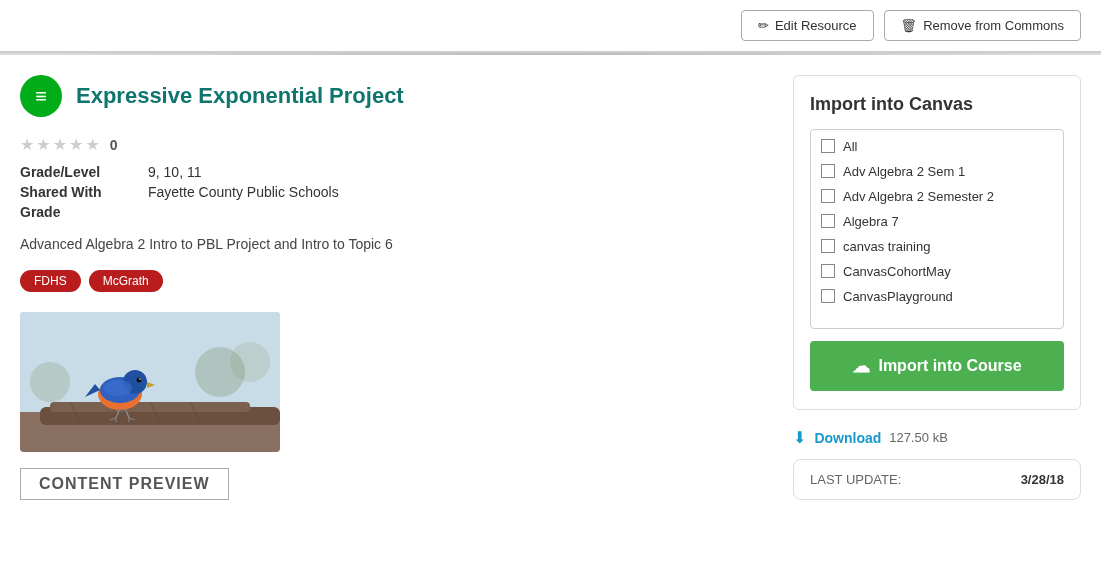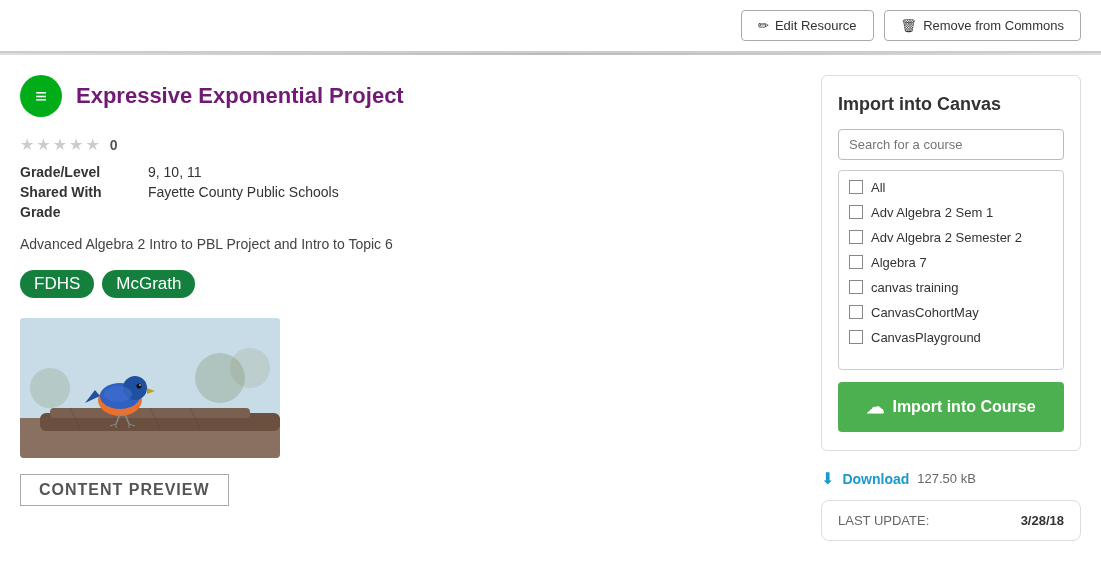--- a/index.html
+++ b/index.html
@@ -54,21 +54,21 @@
       align-items: center;
       justify-content: center;
       color: white;
       font-size: 20px;
       font-weight: bold;
       flex-shrink: 0;
     }
     .resource-title {
       font-size: 22px;
       font-weight: 600;
-      color: #701a75;
+      color: #0f766e;
     }
 
     
     .rating-row {
       display: flex;
       align-items: center;
       gap: 8px;
       margin-bottom: 10px;
     }
     .stars { color: #ccc; font-size: 16px; letter-spacing: 2px; }
@@ -87,25 +87,25 @@
     
     .description {
       margin-bottom: 18px;
       color: #444;
       font-size: 14px;
     }
 
     
     .tags { display: flex; gap: 8px; margin-bottom: 20px; }
     .tag {
-      background: #15803d;
+      background: #b91c1c;
       color: #fff;
       padding: 4px 14px;
       border-radius: 20px;
-      font-size: 17px;
+      font-size: 12px;
       cursor: pointer;
     }
 
     
     .resource-image {
       width: 260px;
       height: 140px;
       border-radius: 4px;
       overflow: hidden;
       background: #b0c0d0;
@@ -122,21 +122,21 @@
       color: #555;
       letter-spacing: 1px;
       text-transform: uppercase;
       margin-top: 16px;
       cursor: pointer;
       background: #fff;
     }
 
     
     .right-panel {
-      width: 260px;
+      width: 288px;
       flex-shrink: 0;
     }
 
     .import-canvas-box {
       border: 1px solid #ddd;
       border-radius: 6px;
       padding: 18px 16px;
       margin-bottom: 10px;
     }
     .import-canvas-title {
@@ -346,21 +346,20 @@
     <div class="content-preview-btn">CONTENT PREVIEW</div>
 
   </div>
 
   <div class="right-panel">
 
     <div class="import-canvas-box">
 
       <div class="import-canvas-title">Import into Canvas</div>
 
-      <input type="text" class="search-input" placeholder="Search for a course" style="">
 
       <div class="course-list-container">
         <div class="course-list-scroll">
 
           <div class="course-item">
             <div class="course-checkbox"></div>
             <span>All</span>
           </div>
 
           <div class="course-item">

